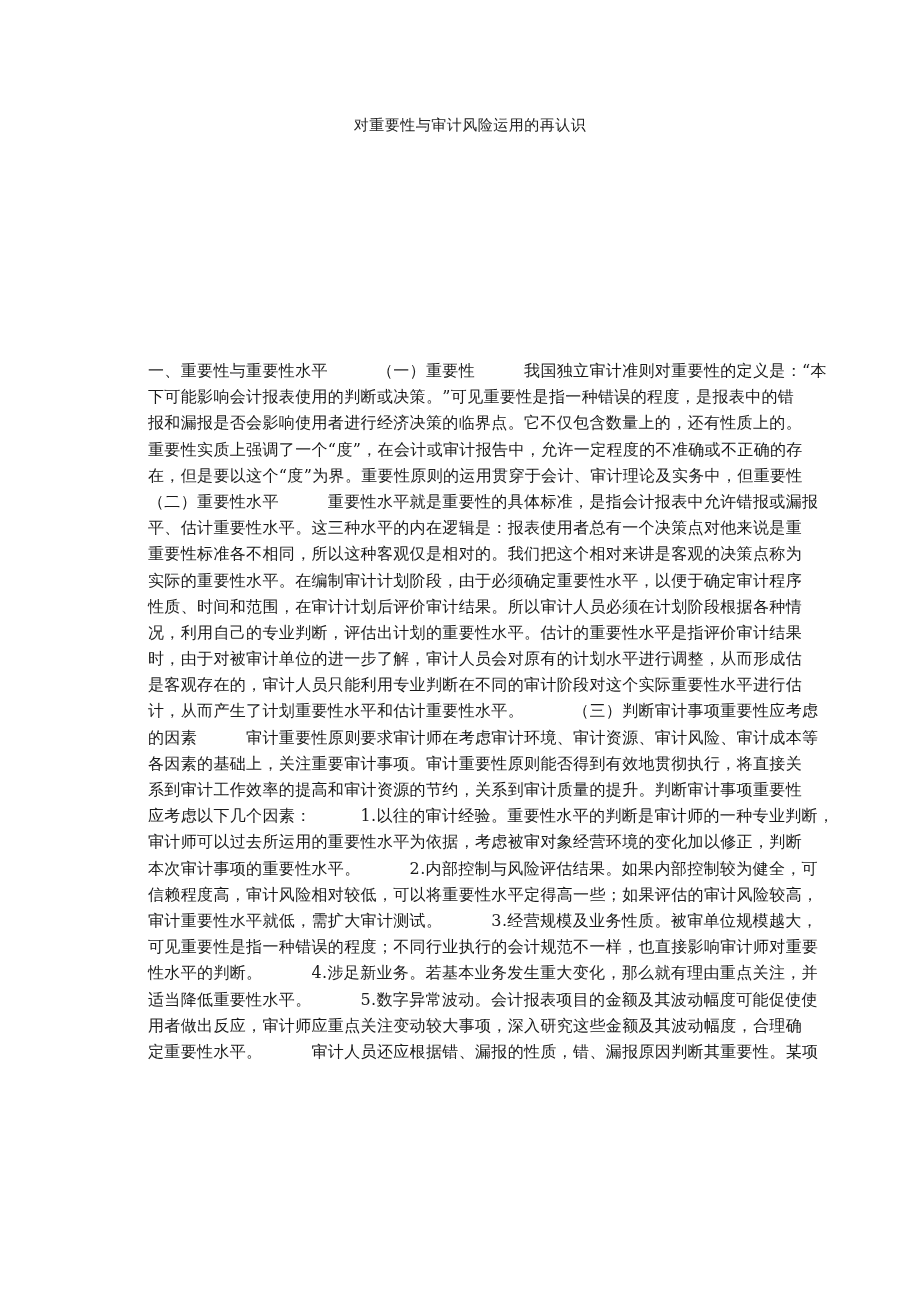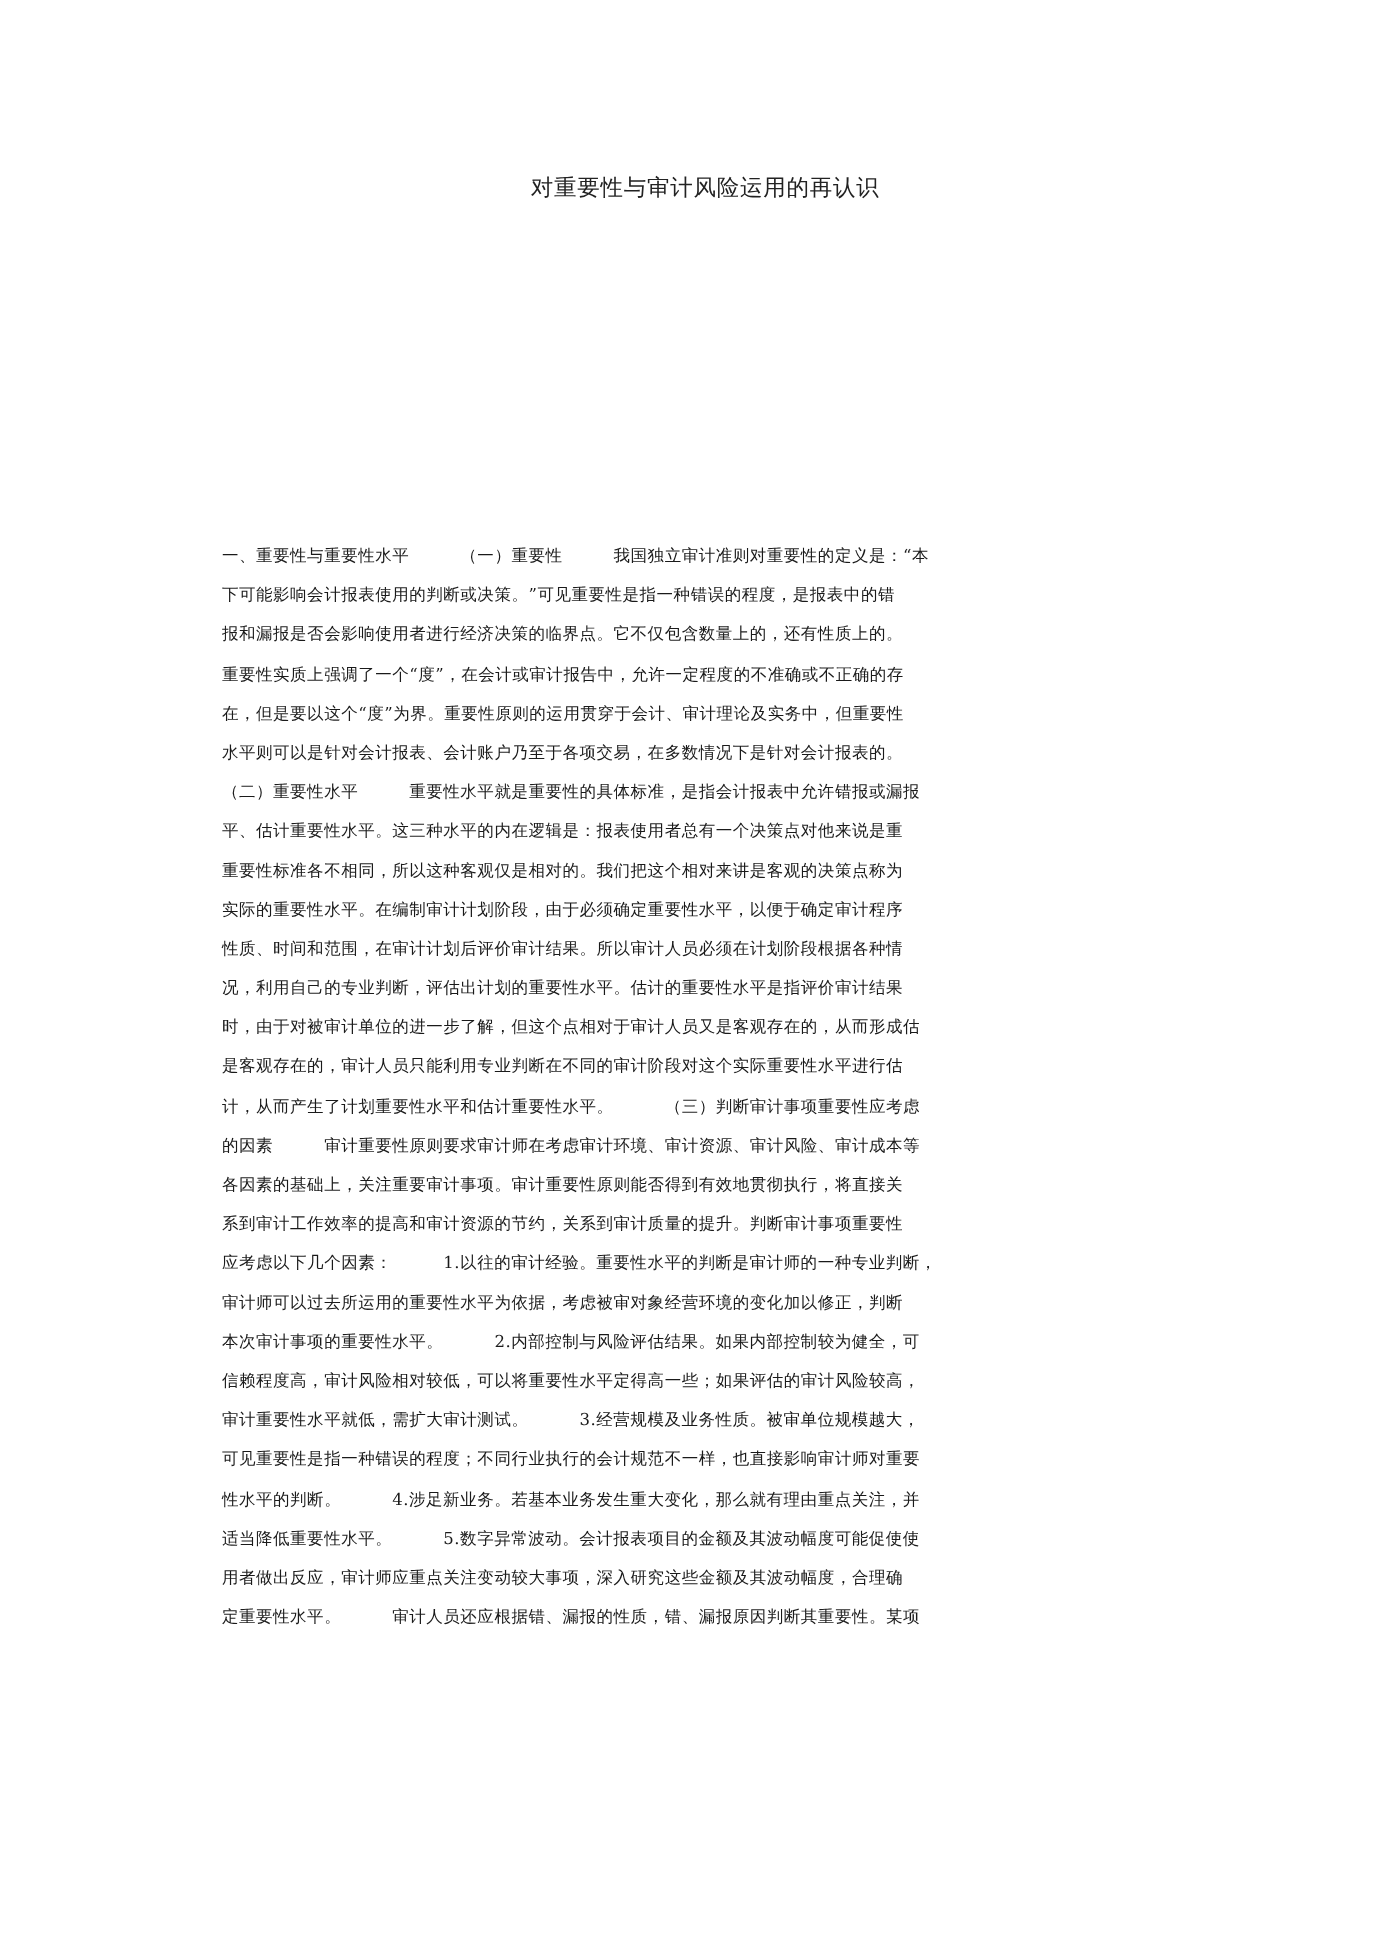--- a/index.html
+++ b/index.html
@@ -2,42 +2,41 @@
 <html><head>
 <meta charset="utf-8">
 <style>
   html, body { margin: 0; padding: 0; background: #ffffff; }
   body { width: 920px; height: 1302px; position: relative; overflow: hidden;
          font-family: "DejaVu Serif", "Liberation Serif", serif; color: #1a1a1a; }
   .page { position: absolute; left: 10px; top: 0; width: 920px; height: 1300px; }
   .title { position: absolute; top: 116px; left: 0; width: 920px; text-align: center;
            font-size: 15px; letter-spacing: 0.5px; color: #222; }
   .body-text { position: absolute; top: 358px; left: 138px; width: 650px; }
-  .line { height: 26.2px; line-height: 26.2px; font-size: 11px; white-space: pre;
+  .line { height: 26.2px; line-height: 26.2px; font-size: 16px; white-space: pre;
           letter-spacing: 0.35px; overflow: visible; }
 </style>
 </head>
 <body>
 
 <div class="page">
   <div class="title">对重要性与审计风险运用的再认识</div>
   <div class="body-text">
     <div class="line">一、重要性与重要性水平　　　（一）重要性　　　我国独立审计准则对重要性的定义是：“本</div>
     <div class="line">下可能影响会计报表使用的判断或决策。”可见重要性是指一种错误的程度，是报表中的错</div>
     <div class="line">报和漏报是否会影响使用者进行经济决策的临界点。它不仅包含数量上的，还有性质上的。</div>
     <div class="line">重要性实质上强调了一个“度”，在会计或审计报告中，允许一定程度的不准确或不正确的存</div>
     <div class="line">在，但是要以这个“度”为界。重要性原则的运用贯穿于会计、审计理论及实务中，但重要性</div>
-    <div class="line">水平则可以是针对会计报表、会计账户乃至于各项交易，在多数情况下是针对会计报表的。</div>
     <div class="line">（二）重要性水平　　　重要性水平就是重要性的具体标准，是指会计报表中允许错报或漏报</div>
     <div class="line">平、估计重要性水平。这三种水平的内在逻辑是：报表使用者总有一个决策点对他来说是重</div>
     <div class="line">重要性标准各不相同，所以这种客观仅是相对的。我们把这个相对来讲是客观的决策点称为</div>
     <div class="line">实际的重要性水平。在编制审计计划阶段，由于必须确定重要性水平，以便于确定审计程序</div>
     <div class="line">性质、时间和范围，在审计计划后评价审计结果。所以审计人员必须在计划阶段根据各种情</div>
     <div class="line">况，利用自己的专业判断，评估出计划的重要性水平。估计的重要性水平是指评价审计结果</div>
-    <div class="line">时，由于对被审计单位的进一步了解，但这个点相对于审计人员又是客观存在的，从而形成估</div>
+    <div class="line">时，由于对被审计单位的进一步了解，审计人员会对原有的计划水平进行调整，从而形成估</div>
     <div class="line">是客观存在的，审计人员只能利用专业判断在不同的审计阶段对这个实际重要性水平进行估</div>
     <div class="line">计，从而产生了计划重要性水平和估计重要性水平。　　　（三）判断审计事项重要性应考虑</div>
     <div class="line">的因素　　　审计重要性原则要求审计师在考虑审计环境、审计资源、审计风险、审计成本等</div>
     <div class="line">各因素的基础上，关注重要审计事项。审计重要性原则能否得到有效地贯彻执行，将直接关</div>
     <div class="line">系到审计工作效率的提高和审计资源的节约，关系到审计质量的提升。判断审计事项重要性</div>
     <div class="line">应考虑以下几个因素：　　　1.以往的审计经验。重要性水平的判断是审计师的一种专业判断，</div>
     <div class="line">审计师可以过去所运用的重要性水平为依据，考虑被审对象经营环境的变化加以修正，判断</div>
     <div class="line">本次审计事项的重要性水平。　　　2.内部控制与风险评估结果。如果内部控制较为健全，可</div>
     <div class="line">信赖程度高，审计风险相对较低，可以将重要性水平定得高一些；如果评估的审计风险较高，</div>
     <div class="line">审计重要性水平就低，需扩大审计测试。　　　3.经营规模及业务性质。被审单位规模越大，</div>

